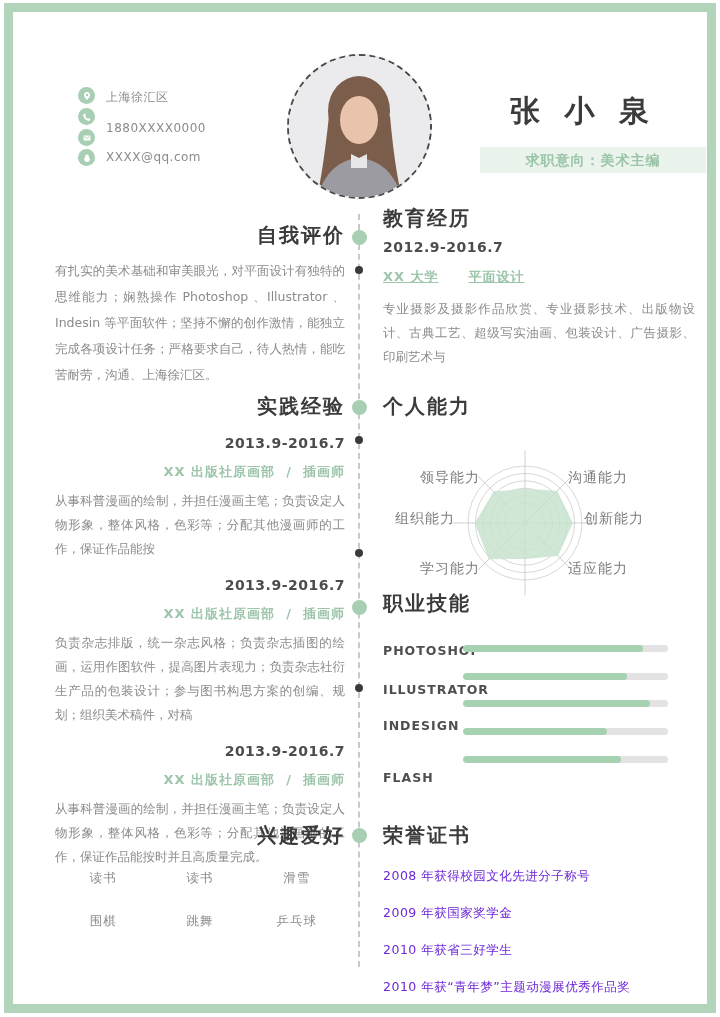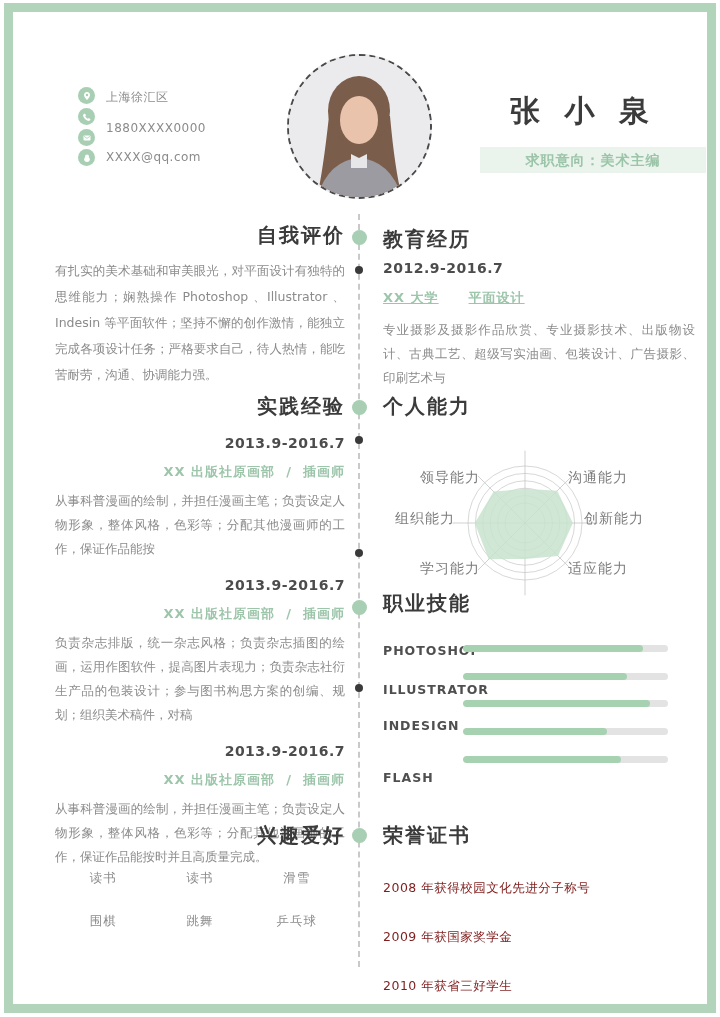--- a/index.html
+++ b/index.html
@@ -49,21 +49,21 @@
   
   .skill-label { position:absolute; left:0; font-size:12.5px; font-weight:bold; color:#4f4f4f; letter-spacing:1px; }
   .bar-track { position:absolute; left:80px; width:205px; height:7px; border-radius:3.5px; background:#e3e3e3; overflow:hidden; }
   .bar-fill { height:100%; border-radius:3.5px; background:#a7d2b1; width:0; }
 
   
   .hobby-grid { margin-top:22px; display:grid; grid-template-columns:repeat(3,1fr); row-gap:26px; }
   .hobby-item { font-size:12.5px; color:#8b8b8b; letter-spacing:1px; text-align:center; }
 
   
-  .honor-item { margin-top:32px; font-size:12.5px; color:#7f1d1d; letter-spacing:0.5px; white-space:nowrap; }
+  .honor-item { margin-top:20px; font-size:12.5px; color:#6d28d9; letter-spacing:0.5px; white-space:nowrap; }
 </style>
 </head>
 <body>
 
 <div class="frame"></div>
 
 <div class="photo">
   <svg width="141" height="141" viewBox="0 0 141 141">
     <rect width="141" height="141" fill="#ebebed"></rect>
     <path d="M40,60 Q34,115 28,141 L113,141 Q106,115 101,60 Z" fill="#7b5d4b"></path>
@@ -111,24 +111,24 @@
 <span class="dot-green" style="top:400px"></span>
 <span class="dot-green" style="top:600px"></span>
 <span class="dot-green" style="top:828px"></span>
 <span class="dot-black" style="top:266px"></span>
 <span class="dot-black" style="top:436px"></span>
 <span class="dot-black" style="top:549px"></span>
 <span class="dot-black" style="top:684px"></span>
 
 <div class="sec" style="left:55px;top:222px;width:290px">
   <div class="sec-title t-right">自我评价</div>
-  <div class="body-text" style="margin-top:10px">有扎实的美术基础和审美眼光，对平面设计有独特的思维能力；娴熟操作 Photoshop 、Illustrator 、Indesin 等平面软件；坚持不懈的创作激情，能独立完成各项设计任务；严格要求自己，待人热情，能吃苦耐劳，沟通、协调能力强。</div>
-</div>
-
-<div class="sec sec-edu" style="left:383px;top:226px;width:312px">
+  <div class="body-text" style="margin-top:10px">有扎实的美术基础和审美眼光，对平面设计有独特的思维能力；娴熟操作 Photoshop 、Illustrator 、Indesin 等平面软件；坚持不懈的创作激情，能独立完成各项设计任务；严格要求自己，待人热情，能吃苦耐劳，沟通、上海徐汇区。</div>
+</div>
+
+<div class="sec sec-edu" style="left:383px;top:205px;width:312px">
   <div class="sec-title">教育经历</div>
   <span class="date">2012.9-2016.7</span>
   <span class="green-line">
     <span>XX 大学</span><span class="major">平面设计</span>
   </span>
   <div class="body-text">专业摄影及摄影作品欣赏、专业摄影技术、出版物设计、古典工艺、超级写实油画、包装设计、广告摄影、印刷艺术与</div>
 </div>
 
 <div class="sec" style="left:55px;top:393px;width:290px">
   <div class="sec-title t-right">实践经验</div>

